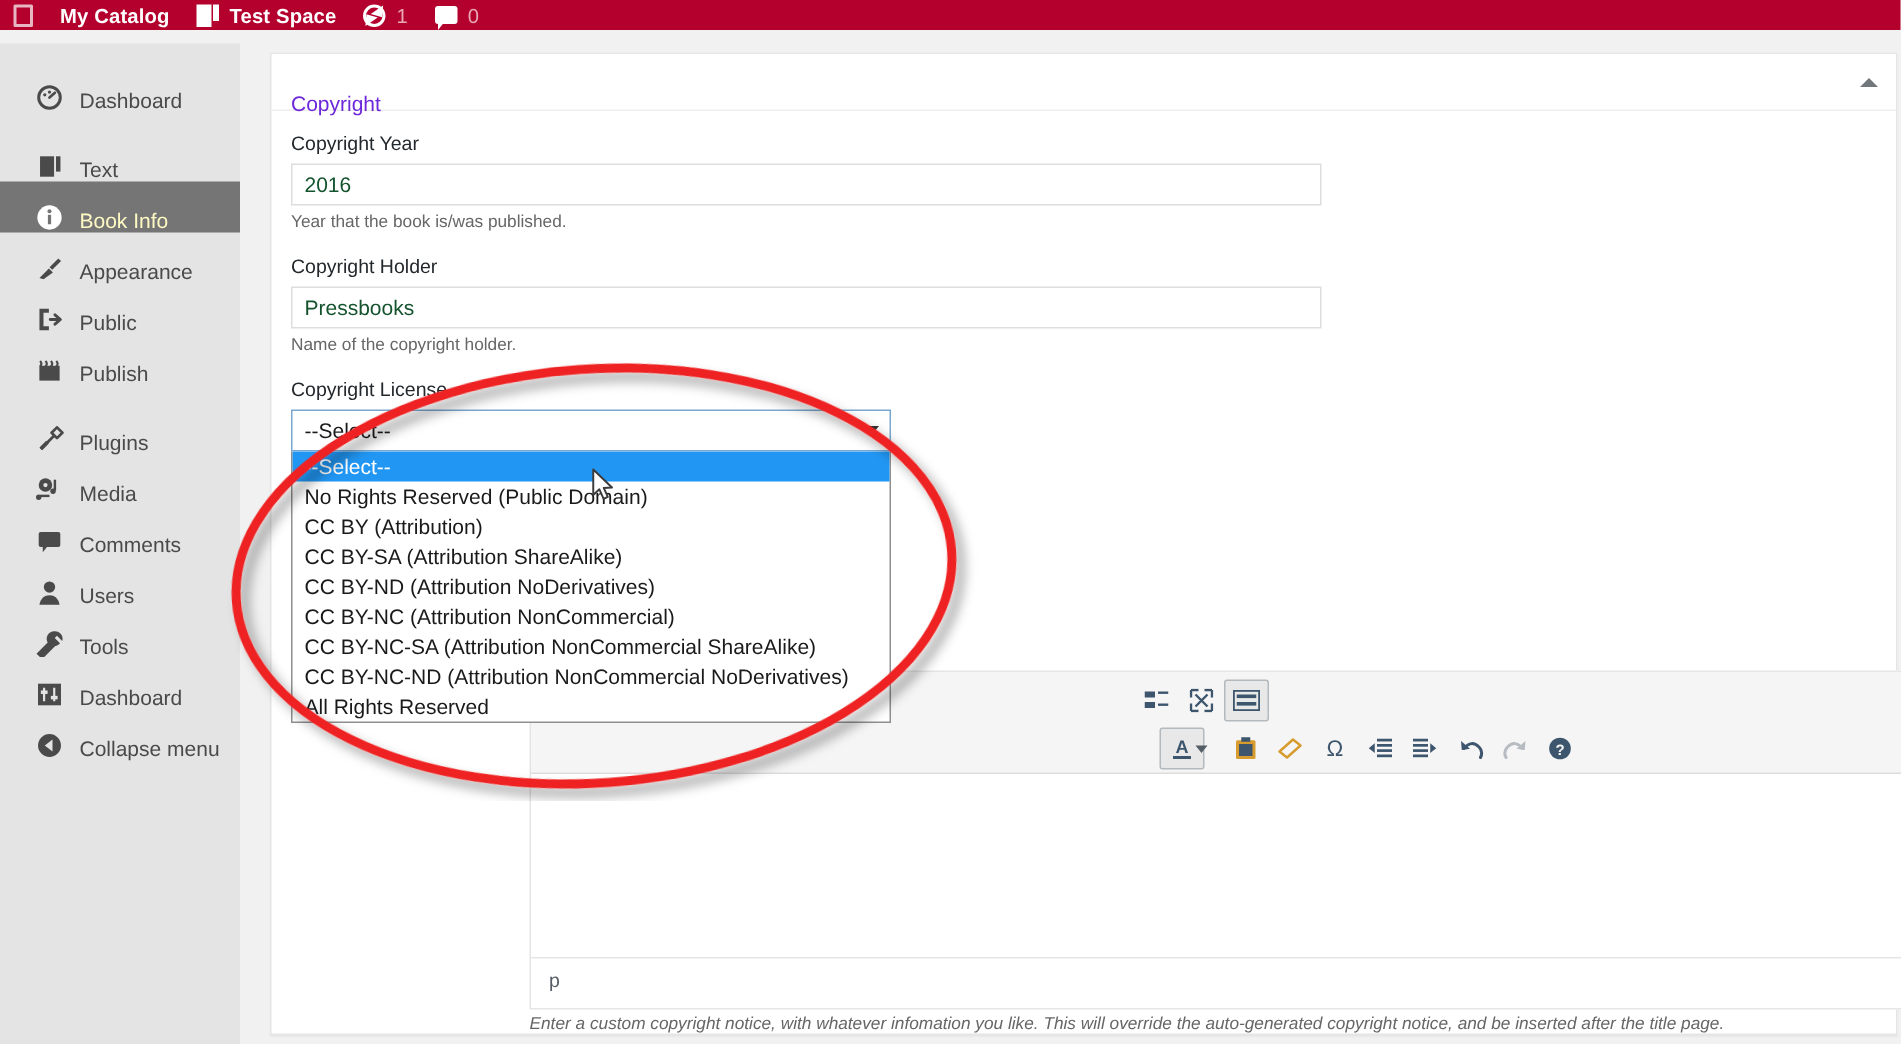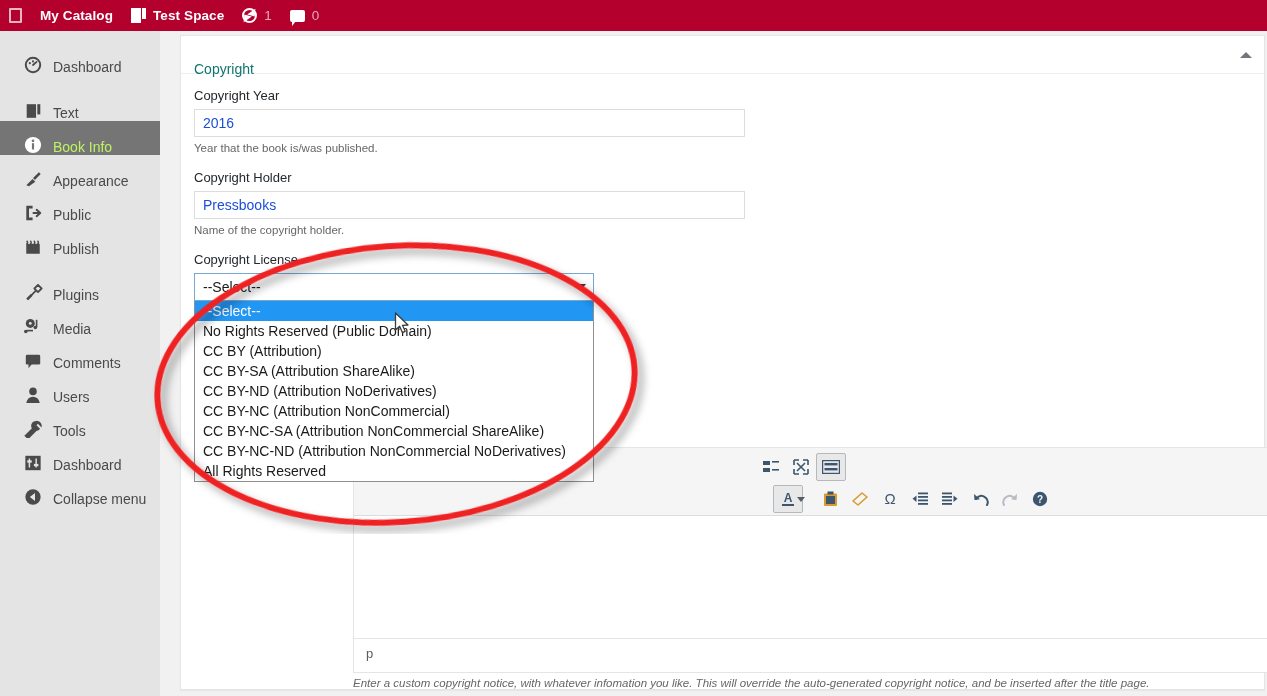--- a/index.html
+++ b/index.html
@@ -7,21 +7,21 @@
     margin: 0; padding: 0;
     width: 1267px; height: 696px;
     overflow: hidden;
     font-family: "Liberation Sans", sans-serif;
     background: #f1f1f1;
   }
 
   
   #adminbar {
     position: absolute; top: 0; left: 0;
-    width: 1267px; height: 31px;
+    width: 1267px; height: 20px;
     background: #b3002d;
     display: flex; align-items: center;
     color: #ffffff;
     font-size: 13px;
     z-index: 50;
   }
   .ab-item {
     display: flex; align-items: center;
     height: 29px; padding: 0 9px;
     gap: 7px; white-space: nowrap;
@@ -75,21 +75,21 @@
     width: 160px; height: 667px;
     background: #e4e4e4;
     z-index: 20;
   }
   .menu-item {
     display: flex; align-items: flex-end;
     height: 34px; padding-left: 22px;
     color: #4a4a4a; font-size: 14px;
     cursor: pointer;
   }
-  .menu-item.active { background: #757575; color: #bef264; }
+  .menu-item.active { background: #757575; color: #fef9c3; }
   .menu-icon {
     width: 22px; height: 20px; margin-right: 9px;
     flex: 0 0 22px;
     display: flex; align-items: center; justify-content: center;
   }
   .menu-icon svg { display: block; }
   .menu-gap { height: 12px; }
 
   
   #main {
@@ -102,39 +102,39 @@
     width: 1085px; height: 655px;
     background: #ffffff;
     border: 1px solid #e5e5e5;
     box-shadow: 0 1px 1px rgba(0,0,0,.04);
   }
   #postbox-header {
     height: 38px; border-bottom: 1px solid #eeeeee;
     display: flex; align-items: center; justify-content: space-between;
     padding: 0 12px 0 13px;
   }
-  #postbox-title { font-size: 14px; color: #0f766e; font-weight: normal; margin-top: 28px; }
+  #postbox-title { font-size: 14px; color: #6d28d9; font-weight: normal; margin-top: 28px; }
   .toggle-arrow {
     width: 0; height: 0;
     border-left: 6px solid transparent;
     border-right: 6px solid transparent;
     border-bottom: 6px solid #72777c;
     cursor: pointer;
   }
   #postbox-body { padding: 14px 13px 0 13px; }
 
   .field-label {
     font-size: 13px; color: #23282d;
     margin-bottom: 6px; margin-top: 0;
   }
   .text-input {
-    width: 551px; height: 28px;
+    width: 687px; height: 28px;
     border: 1px solid #dddddd;
     padding: 3px 8px;
-    font-size: 14px; color: #1d4ed8;
+    font-size: 14px; color: #14532d;
     font-family: "Liberation Sans", sans-serif;
     background: #ffffff;
     display: block;
   }
   .helptext {
     font-size: 11.5px; color: #666666;
     margin-top: 5px; margin-bottom: 16px;
   }
 
   

